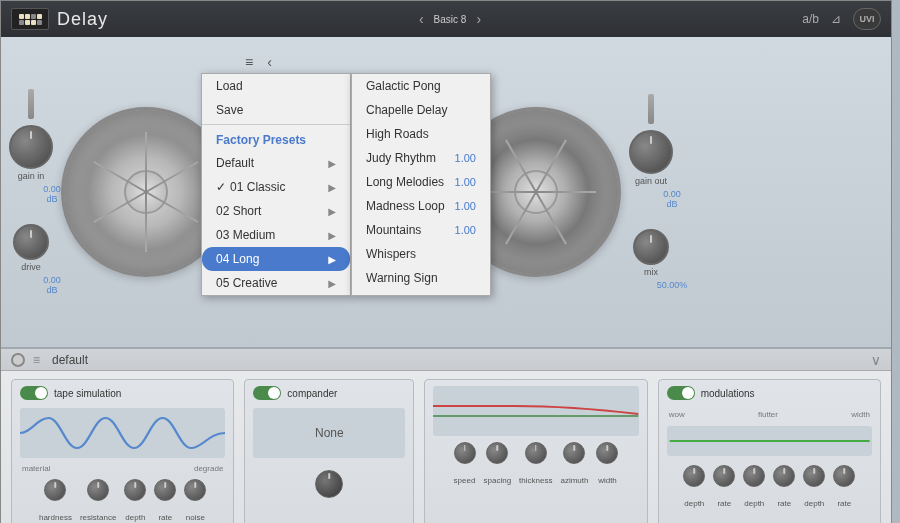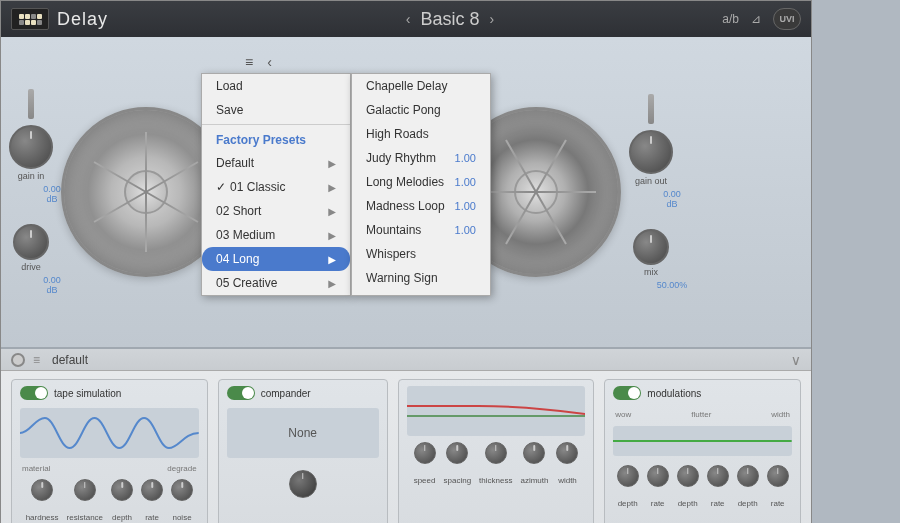--- a/index.html
+++ b/index.html
@@ -6,21 +6,21 @@
     body {
       width: 900px;
       height: 523px;
       overflow: hidden;
       font-family: -apple-system, BlinkMacSystemFont, 'Helvetica Neue', Arial, sans-serif;
       background: #b0b8c1;
     }
 
     
     .app-container {
-      width: 812px;
+      width: 892px;
       height: 523px;
       background: linear-gradient(180deg, #c8cfd6 0%, #b8c0c8 40%, #a8b0b8 100%);
       display: flex;
       flex-direction: column;
       border: 1px solid #888;
     }
 
     
     .header {
       display: flex;
@@ -557,21 +557,21 @@
         <div class="logo-dot"></div>
         <div class="logo-dot active"></div>
         <div class="logo-dot active"></div>
         <div class="logo-dot"></div>
       </div>
     </div>
     <span class="app-title">Delay</span>
 
     <div style="position:absolute; left:50%; transform:translateX(-50%); display:flex; align-items:center; gap:10px;">
       <button class="header-nav-btn">‹</button>
-      <span style="color:#ccc; font-size:18px;">Basic 8</span>
+      <span style="color:#ccc; font-size:10px;">Basic 8</span>
       <button class="header-nav-btn">›</button>
     </div>
 
     <div class="header-right">
       <button class="header-btn">a/b</button>
       <button class="header-btn">⊿</button>
       <div class="uvi-logo">
         <span style="font-size:9px; color:#aaa;">UVI</span>
       </div>
     </div>
@@ -853,24 +853,24 @@
           <span class="menu-arrow" style="color:white;">▶</span>
         </div>
         <div class="menu-item">
           <span>05 Creative</span>
           <span class="menu-arrow">▶</span>
         </div>
       </div>
 
       <div class="submenu-panel">
         <div class="submenu-item">
+          <span>Galactic Pong</span>
+        </div>
+        <div class="submenu-item">
           <span>Chapelle Delay</span>
-        </div>
-        <div class="submenu-item">
-          <span>Galactic Pong</span>
         </div>
         <div class="submenu-item">
           <span>High Roads</span>
         </div>
         <div class="submenu-item">
           <span>Judy Rhythm</span>
           <span class="submenu-value">1.00</span>
         </div>
         <div class="submenu-item">
           <span>Long Melodies</span>

